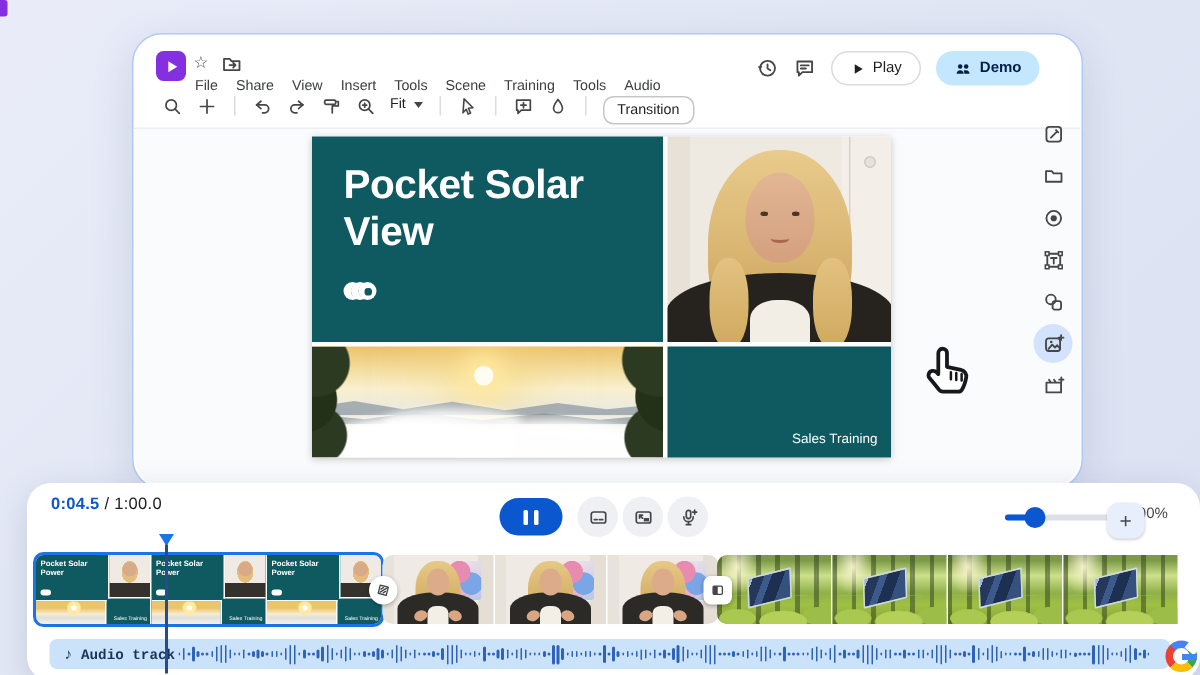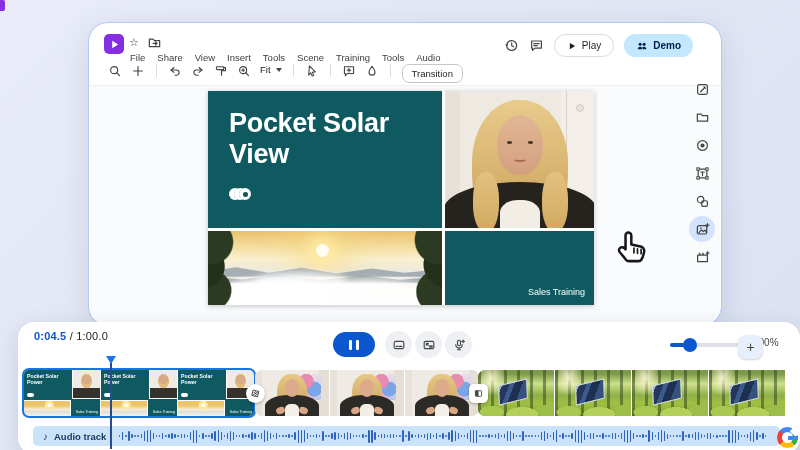--- a/index.html
+++ b/index.html
@@ -183,21 +183,21 @@
       radial-gradient(ellipse 26px 12px at 58% 92%, #b4d058 0 60%, transparent 62%),
       radial-gradient(ellipse 22px 10px at 92% 72%, #9cbd47 0 60%, transparent 62%); }
   .panel { position:absolute; left:20px; top:12px; width:30px; height:20px; border:1px solid #cfd8e6; border-radius:1px;
     transform:rotate(-14deg) skewX(-12deg);
     background:linear-gradient(115deg,#9fb6d8 0 8%,#25385c 8% 30%,#3c5a8c 30% 45%,#1e3052 45% 70%,#35527f 70%); }
 
   
   .audio { position:absolute; left:15px; top:104px; width:747px; height:20px; background:#cbe3fa; border-radius:5px;
     display:flex; align-items:center; }
   .audio .note { margin-left:10px; font-size:10px; color:#173least; color:#17365c; }
-  .audio .lbl { margin-left:6px; font-size:9.5px; font-weight:700; color:#17365c; flex:none; }
+  .audio .lbl { margin-left:6px; font-size:9.5px; font-weight:700; color:#17365c; flex:none;font-family:Liberation Mono, monospace; }
   .wave { position:absolute; left:86px; right:14px; top:0; bottom:0; display:flex; align-items:center; overflow:hidden; }
   .wave i { flex:none; width:1.4px; margin-right:1.7px; background:#2f63b8; border-radius:1px; }
 
   
   .ph-tri { position:absolute; left:87.5px; top:34px; width:0; height:0; z-index:40;
     border-left:5.5px solid transparent; border-right:5.5px solid transparent; border-top:8px solid #1a73e8; }
   .ph-line { position:absolute; left:92px; top:41px; width:2px; height:86px; background:#2a4a8f; z-index:40; }
 
   
   .g-wrap { position:absolute; left:777px; top:427px; width:21px; height:21px; z-index:70; }

